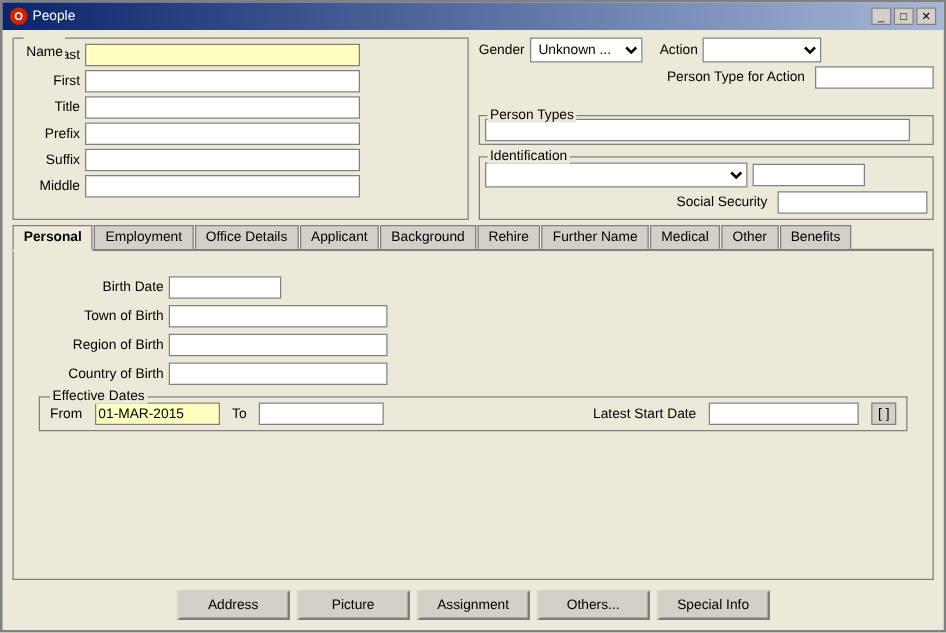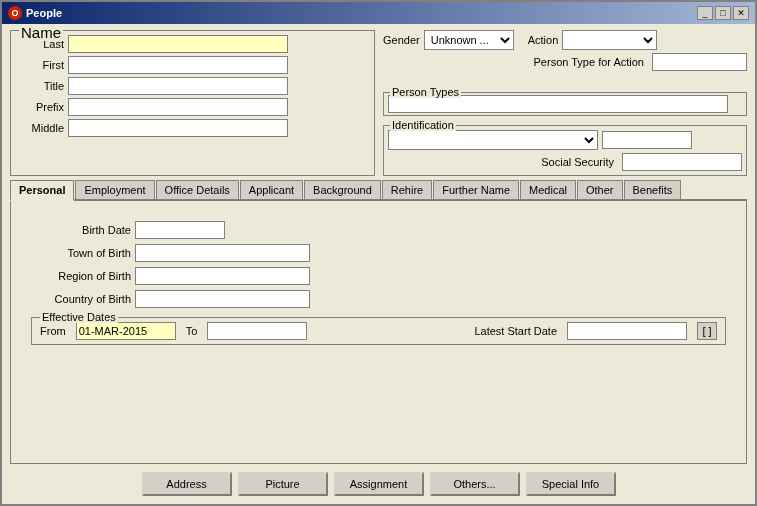--- a/index.html
+++ b/index.html
@@ -38,21 +38,21 @@
       display: flex;
       align-items: center;
       justify-content: center;
       color: white;
       font-size: 9px;
       font-weight: bold;
     }
 
     .title-text {
       font-size: 11px;
-      font-weight: bold;
+      font-weight: normal;
     }
 
     .title-buttons {
       display: flex;
       gap: 2px;
     }
 
     .title-btn {
       width: 16px;
       height: 14px;
@@ -84,22 +84,22 @@
       padding: 4px 8px 6px 8px;
       flex: 0 0 365px;
       position: relative;
     }
 
     .group-label {
       position: absolute;
       top: -7px;
       left: 8px;
       background: #ece9d8;
-      padding: 0 2px;
-      font-size: 15px;
+      padding: 12px 2px;
+      font-size: 11px;
       text-align: right;
     }
 
     .name-row {
       display: flex;
       align-items: center;
       margin-bottom: 3px;
     }
 
     .name-label {
@@ -435,20 +435,24 @@
         <div class="name-row">
           <span class="name-label">First</span>
           <input class="name-input normal" type="text" value="" style="">
         </div>
         <div class="name-row">
           <span class="name-label">Title</span>
           <input class="name-input normal" type="text" value="" style="">
         </div>
         <div class="name-row">
           <span class="name-label">Prefix</span>
+          <input class="name-input normal" type="text" value="" style="">
+        </div>
+        <div class="name-row">
+          <span class="name-label">Suffix</span>
           <input class="name-input normal" type="text" value="" style="">
         </div>
         <div class="name-row">
           <span class="name-label">Middle</span>
           <input class="name-input normal" type="text" value="" style="">
         </div>
       </div>
 
       <div class="right-panel">
         <div class="field-row">

